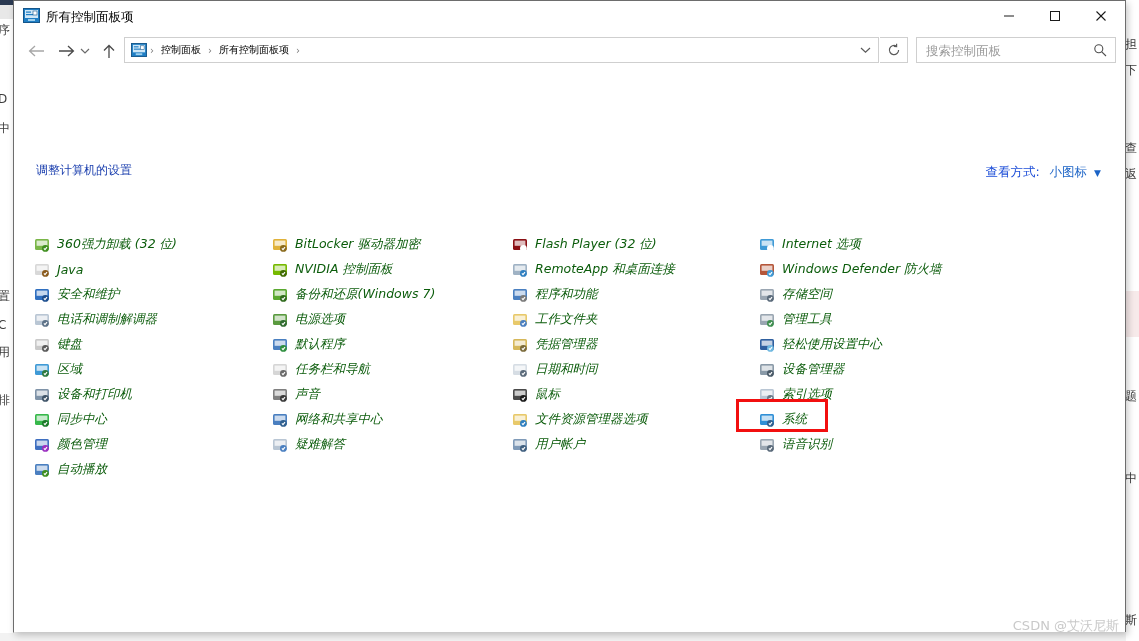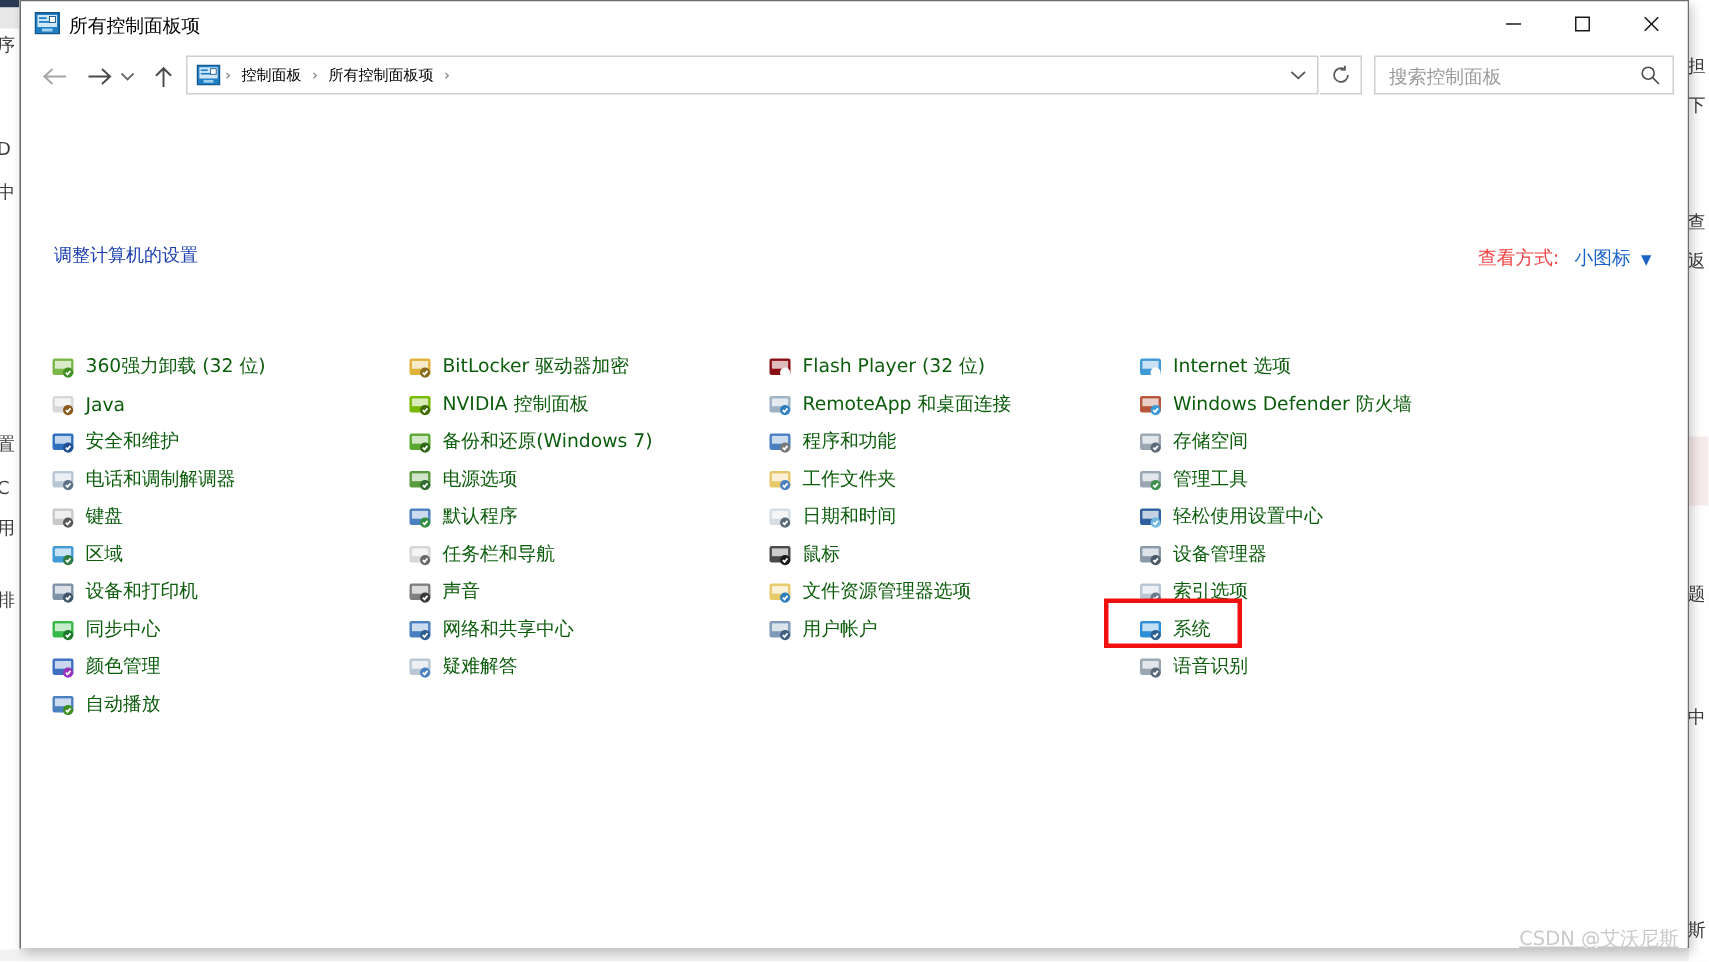--- a/index.html
+++ b/index.html
@@ -91,50 +91,50 @@
   #search-icon{margin-right:8px;color:#4d4d4d;flex:none;}
 
   
   #content-area{position:relative;height:563px;background:#ffffff;}
   #page-heading{
     position:absolute;left:22px;top:93px;font-size:12px;color:#1b3fae;
   }
   #viewby{
     position:absolute;right:24px;top:95px;font-size:12.5px;white-space:nowrap;
   }
-  #viewby-label{color:#ef4444;margin-left:47px;}
+  #viewby-label{color:#1d4ed8;margin-left:47px;}
   #viewby-value{color:#1b63c6;margin-left:6px;}
   #viewby-caret{color:#1b63c6;font-size:9px;margin-left:3px;}
 
   
   #items-grid{position:absolute;left:0;top:0;width:100%;height:100%;}
   .item-col{position:absolute;top:163px;}
   #col-0{left:20px;}
   #col-1{left:258px;}
   #col-2{left:498px;}
   #col-3{left:745px;}
   .cp-item{
     height:25px;display:flex;align-items:center;white-space:nowrap;cursor:default;
   }
   .cp-icon{
     width:16px;height:16px;flex:none;margin-right:7px;
     position:relative;display:block;
   }
-  .cp-label{font-size:12.5px;color:#0b5c0b;}
+  .cp-label{font-size:12.5px;color:#0b5c0b;font-style:italic;}
 
   
   #highlight-box{
     position:absolute;left:722px;top:330px;width:92px;height:33px;
     border:3px solid #f20f0f;box-sizing:border-box;pointer-events:none;
   }
 
   
   #watermark{
     position:absolute;right:20px;bottom:6px;
-    font-size:13px;color:#c9c9c9;white-space:nowrap;text-decoration:underline;
+    font-size:13px;color:#c9c9c9;white-space:nowrap;
   }
 </style>
 </head>
 <body>
 
 <div id="bg-desktop"></div>
 
 <div id="bg-left-window" class="bg-strip">
   <div id="bg-top-left-bar"></div>
   <div id="bg-left-accent"></div>
@@ -465,20 +465,29 @@
             <svg viewBox="0 0 16 16" class="cp-icon">
               <rect x="1" y="2" width="14" height="11" rx="1.5" fill="#e8c96a"></rect>
               <rect x="2.6" y="3.6" width="10.8" height="5.2" fill="#ffffff" opacity="0.72"></rect>
               <circle cx="11.4" cy="11.4" r="3.4" fill="#4a7fc0"></circle>
               <path d="M9.9 11.4 L11 12.6 L13 10.2" stroke="#ffffff" stroke-width="1.2" fill="none"></path>
             </svg>
             <span class="cp-label">工作文件夹</span>
           </div>
           <div class="cp-item">
             <svg viewBox="0 0 16 16" class="cp-icon">
+              <rect x="1" y="2" width="14" height="11" rx="1.5" fill="#d6b85a"></rect>
+              <rect x="2.6" y="3.6" width="10.8" height="5.2" fill="#ffffff" opacity="0.72"></rect>
+              <circle cx="11.4" cy="11.4" r="3.4" fill="#7a6a3a"></circle>
+              <path d="M9.9 11.4 L11 12.6 L13 10.2" stroke="#ffffff" stroke-width="1.2" fill="none"></path>
+            </svg>
+            <span class="cp-label">凭据管理器</span>
+          </div>
+          <div class="cp-item">
+            <svg viewBox="0 0 16 16" class="cp-icon">
               <rect x="1" y="2" width="14" height="11" rx="1.5" fill="#d6dde4"></rect>
               <rect x="2.6" y="3.6" width="10.8" height="5.2" fill="#ffffff" opacity="0.72"></rect>
               <circle cx="11.4" cy="11.4" r="3.4" fill="#5a6a7a"></circle>
               <path d="M9.9 11.4 L11 12.6 L13 10.2" stroke="#ffffff" stroke-width="1.2" fill="none"></path>
             </svg>
             <span class="cp-label">日期和时间</span>
           </div>
           <div class="cp-item">
             <svg viewBox="0 0 16 16" class="cp-icon">
               <rect x="1" y="2" width="14" height="11" rx="1.5" fill="#4a4a4a"></rect>

